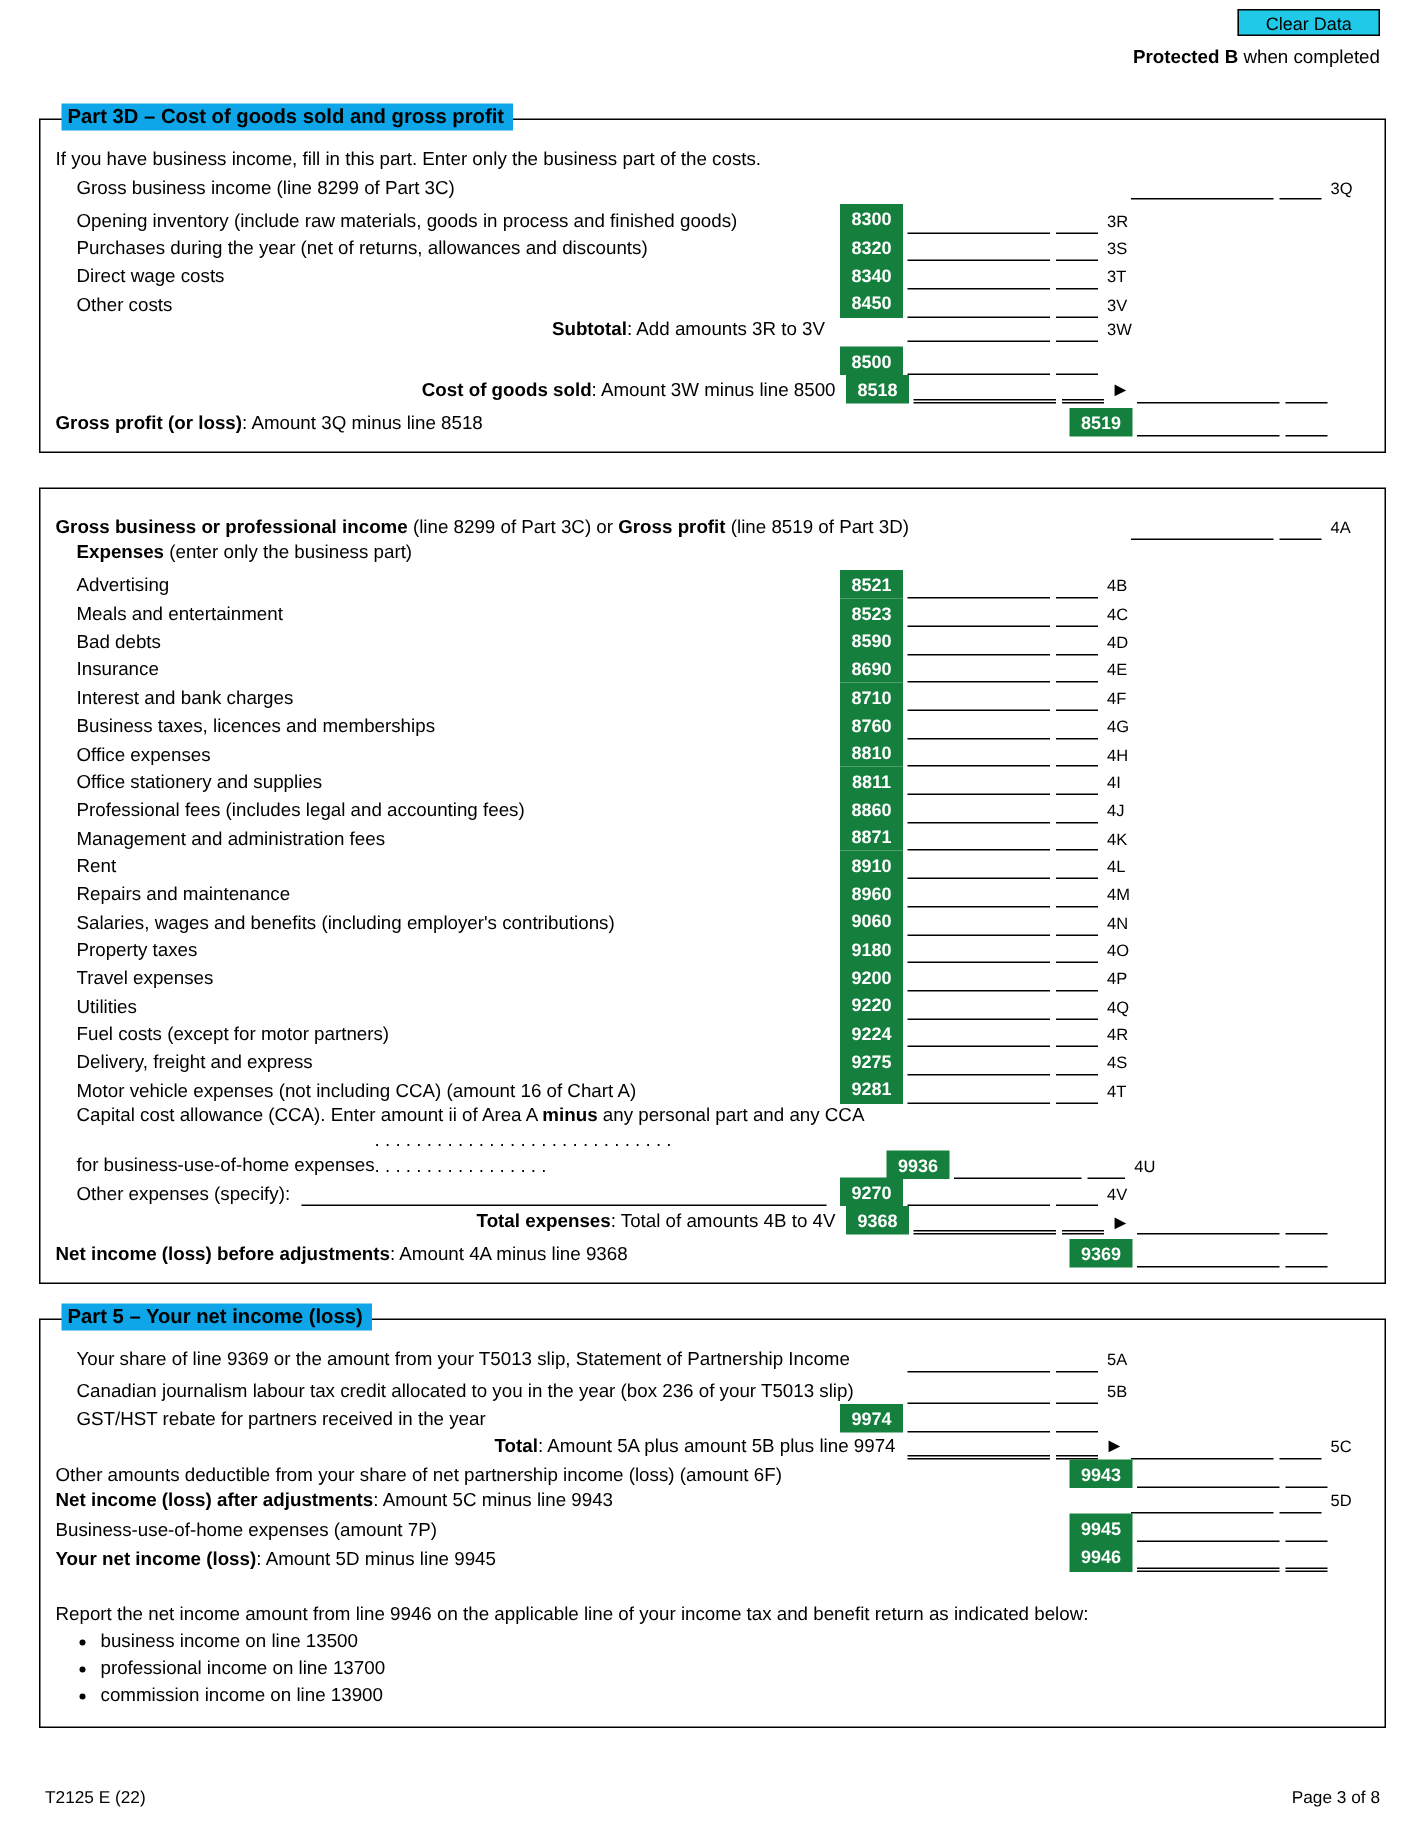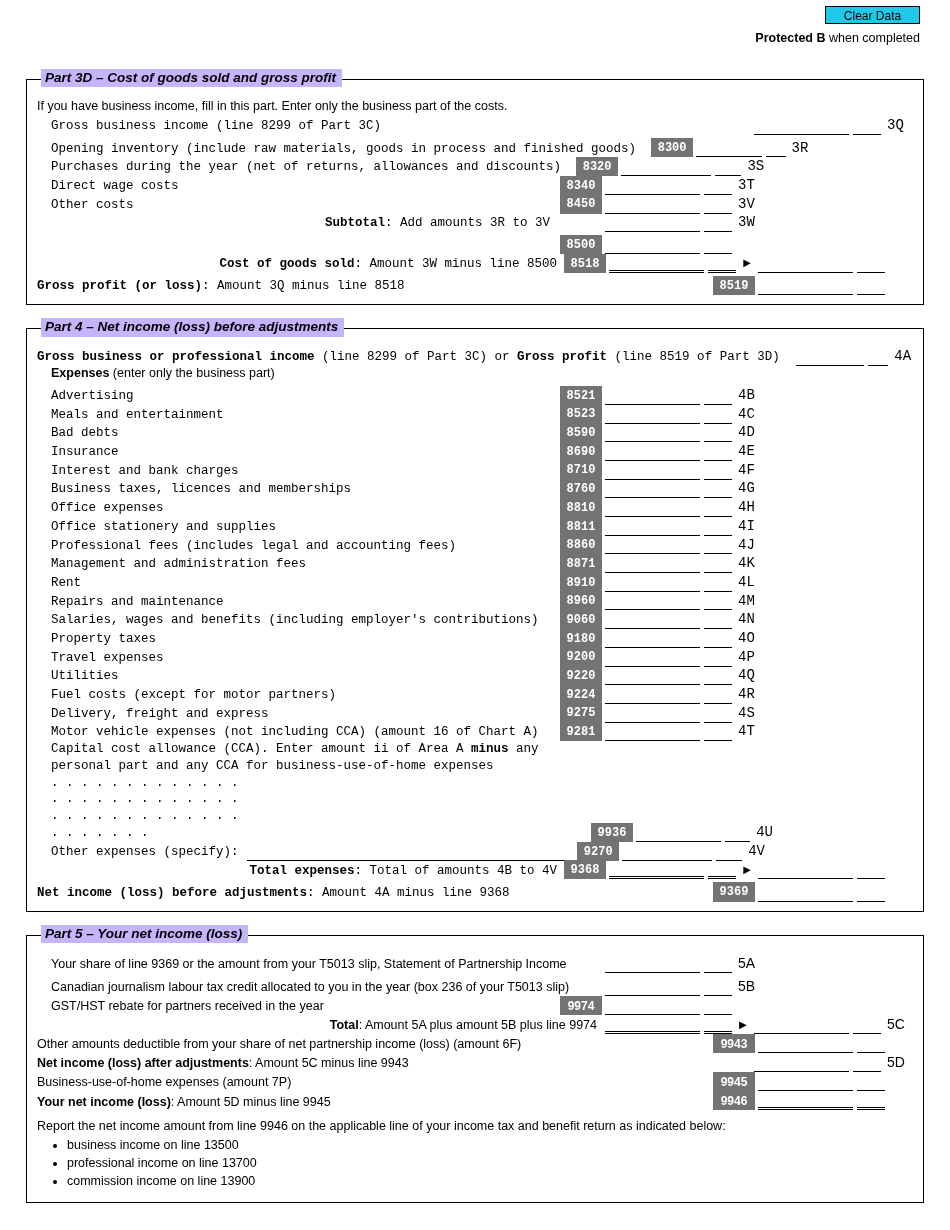--- a/index.html
+++ b/index.html
@@ -38,25 +38,24 @@
     border:1.5px solid #000;
     margin-top:23px;
     padding:18px 10px 10px 10px;
     position:relative;
     box-sizing:border-box;
   }
   .section-title {
     position:absolute;
     top:-11px;
     left:14px;
-    background:#c4b5fd;
+    background:#0ea5e9;
     padding:0 6px 0 4px;
     font-weight:bold;
     font-size:13.5px;
-    font-style:italic;
   }
   .row {
     display:flex;
     align-items:flex-end;
     margin:0;
     min-height:17px;
   }
   .label {
     white-space:nowrap;
     padding-right:4px;
@@ -71,42 +70,42 @@
   }
   .dots::after {
     content:". . . . . . . . . . . . . . . . . . . . . . . . . . . . . . . . . . . . . . . . . . . . . . . . . . . . . . . . . . . . . . . . . . . . . . . . . . . . . . . . . . . . . . . . . . . . . . . . . . . . . . . . . . . . . . . . . . . . . . . . . . . . .";
     font-size:12px;
     letter-spacing:0;
     position:absolute;
     left:0;
   }
   .box {
     display:inline-block;
-    background:#737373;
+    background:#15803d;
     color:#fff;
     font-weight:bold;
     font-size:12px;
     padding:2px 5px 1px 5px;
     margin:0 1px;
     min-width:32px;
     text-align:center;
   }
   .amt {
     border-bottom:1px solid #000;
     width:95px;
     height:15px;
     margin:0 2px;
   }
   .amt.sm { width:28px; border-bottom:1px solid #000; border-top:none; }
   .amt.dbl { border-bottom:3px double #000; }
   .letter {
     width:26px;
     text-align:left;
     padding-left:4px;
-    font-size:14px;
+    font-size:11px;
   }
   .arrow {
     width:18px;
     text-align:center;
     font-size:13px;
   }
   .indent1 { padding-left:14px; }
   .right-align-label {
     text-align:right;
     flex:1 1 auto;
@@ -128,21 +127,21 @@
     font-size:11.5px;
   }
   ul.bullets {
     margin:2px 0 2px 30px;
     padding:0;
     list-style:disc;
   }
   ul.bullets li { margin:1px 0; }
   .spacer { height:4px; }
 
-  .group3D .row, .group4 .row { margin:-0.5px 0;font-family:Liberation Mono, monospace; }
+  .group3D .row, .group4 .row { margin:-0.5px 0; }
 
 </style>
 </head>
 <body>
 
 <div class="page">
 
   <div class="clear-data">Clear Data</div>
   <div class="protected">
     <b>Protected B</b><span> when completed</span>
@@ -247,21 +246,20 @@
       </span>
       <span class="dots"></span>
       <span class="box">8519</span>
       <span class="amt"></span>
       <span class="amt sm"></span>
       <span style="width:26px;"></span>
     </div>
   </div>
 
   <div class="section group4">
-    <div class="section-title">Part 4 – Net income (loss) before adjustments</div>
 
     <div class="row">
       <span class="label">
         <b>Gross business or professional income</b><span> (line 8299 of Part 3C) or </span><b>Gross profit</b><span> (line 8519 of Part 3D)</span>
       </span>
       <span class="dots"></span>
       <span class="amt" style="width:95px;"></span>
       <span class="amt sm"></span>
       <span class="letter">4A</span>
     </div>
@@ -573,21 +571,21 @@
       <span class="label">
         <b>Your net income (loss)</b><span>: Amount 5D minus line 9945</span>
       </span>
       <span class="dots"></span>
       <span class="box">9946</span>
       <span class="amt dbl"></span>
       <span class="amt sm dbl"></span>
       <span style="width:26px;"></span>
     </div>
 
-    <div style="margin-top:8px;">Report the net income amount from line 9946 on the applicable line of your income tax and benefit return as indicated below:</div>
+    <div style="margin-top:20px;">Report the net income amount from line 9946 on the applicable line of your income tax and benefit return as indicated below:</div>
 
     <ul class="bullets">
       <li>business income on line 13500</li>
       <li>professional income on line 13700</li>
       <li>commission income on line 13900</li>
     </ul>
   </div>
 
   <div class="footer">
     <span>T2125 E (22)</span>

